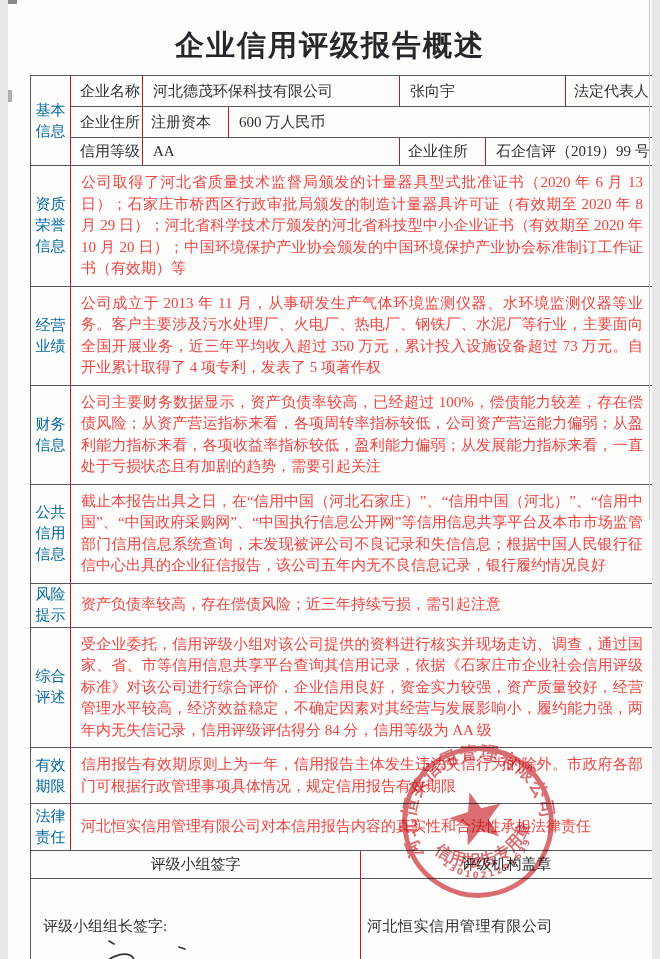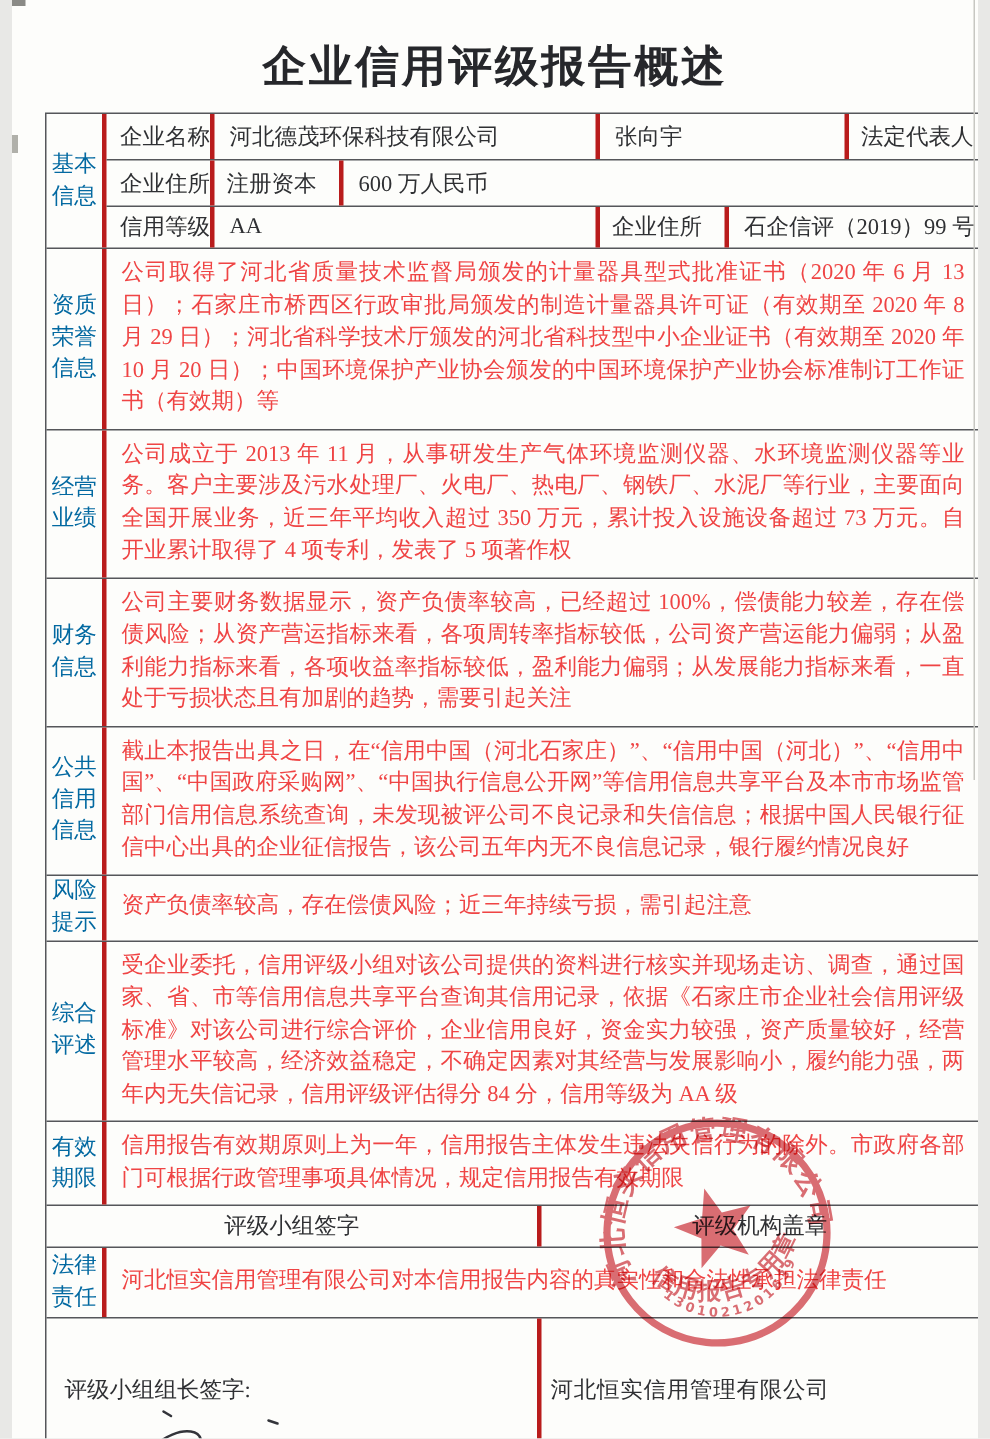--- a/index.html
+++ b/index.html
@@ -23,21 +23,21 @@
   }
   .tbl {
     position:relative;
     margin-left:22px;
     width:623px;
     border:1px solid #55565a;
     font-size:15px;
   }
   .row { display:flex; border-bottom:1px solid #55565a; }
   .row:last-child { border-bottom:none; }
-  .cell { border-right:3px solid #b91c1c; }
+  .cell { border-right:1px solid #b91c1c; }
   .cell:last-child { border-right:none; }
   .side-label {
     width:40px; flex:0 0 40px;
     display:flex; align-items:center; justify-content:center;
     text-align:center;
     white-space:pre-line;
     line-height:21px;
     color:#0369a1;
   }
   .section-body {
@@ -158,29 +158,29 @@
 评述</div>
       <div class="cell section-body" style="min-height:102px;">受企业委托，信用评级小组对该公司提供的资料进行核实并现场走访、调查，通过国家、省、市等信用信息共享平台查询其信用记录，依据《石家庄市企业社会信用评级标准》对该公司进行综合评价，企业信用良好，资金实力较强，资产质量较好，经营管理水平较高，经济效益稳定，不确定因素对其经营与发展影响小，履约能力强，两年内无失信记录，信用评级评估得分 84 分，信用等级为 AA 级</div>
     </div>
 
     <div class="row">
       <div class="cell side-label">有效
 期限</div>
       <div class="cell section-body" style="min-height:45px;">信用报告有效期原则上为一年，信用报告主体发生违法失信行为的除外。市政府各部门可根据行政管理事项具体情况，规定信用报告有效期限</div>
     </div>
 
+    <div class="row">
+      <div class="cell side-label">法律
+责任</div>
+      <div class="cell section-body" style="min-height:46px; display:flex; align-items:center;">河北恒实信用管理有限公司对本信用报告内容的真实性和合法性承担法律责任</div>
+    </div>
+
     <div class="row h-row">
       <div class="cell sign-left">评级小组签字</div>
       <div class="cell sign-right">评级机构盖章</div>
-    </div>
-
-    <div class="row">
-      <div class="cell side-label">法律
-责任</div>
-      <div class="cell section-body" style="min-height:46px; display:flex; align-items:center;">河北恒实信用管理有限公司对本信用报告内容的真实性和合法性承担法律责任</div>
     </div>
 
     <div class="row bottom-row">
       <div class="cell sign-left">
         <span class="leader-label">评级小组组长签字:</span>
         <svg class="sig-svg" width="180" height="72" viewBox="0 0 180 72">
           <g fill="none" stroke="#33343a" stroke-width="1.7" stroke-linecap="round">
             <path d="M 30,6 l 5,3"></path>
             <path d="M 100,12 l 6,2"></path>
             <path d="M 16,44 C 20,22 52,12 55,25 C 57,37 30,48 21,60 C 31,50 42,47 48,50 C 52,45 57,45 59,50 C 63,43 69,43 71,48 C 70,52 74,54 77,51"></path>

